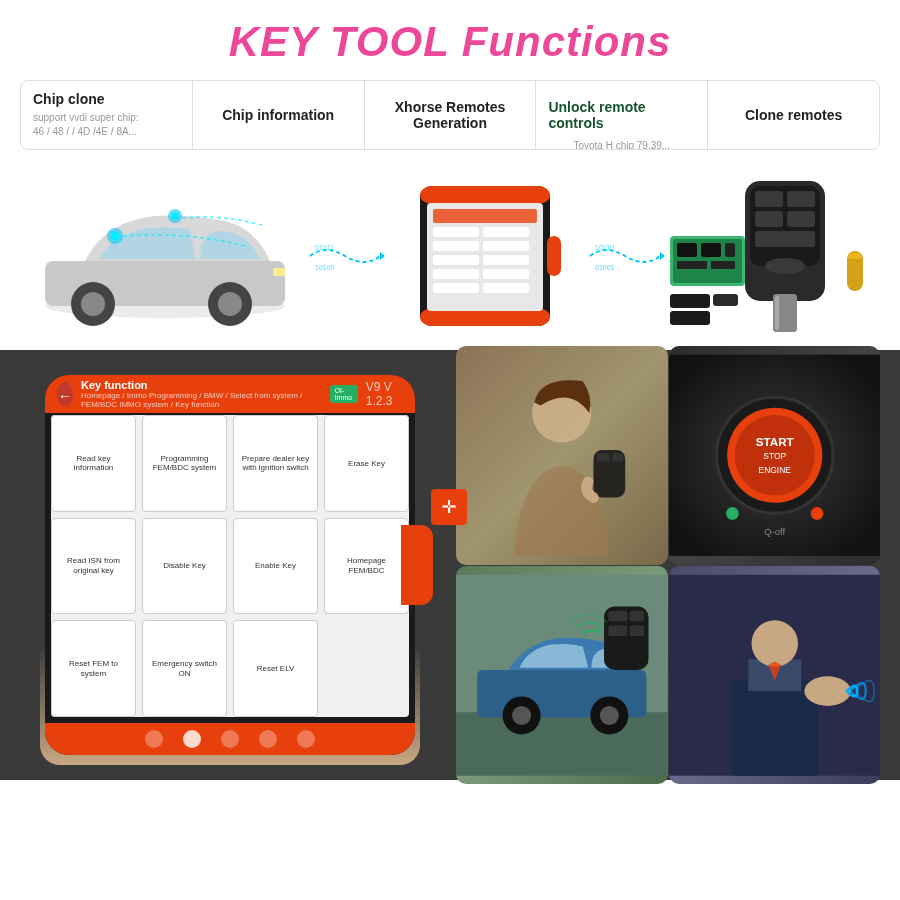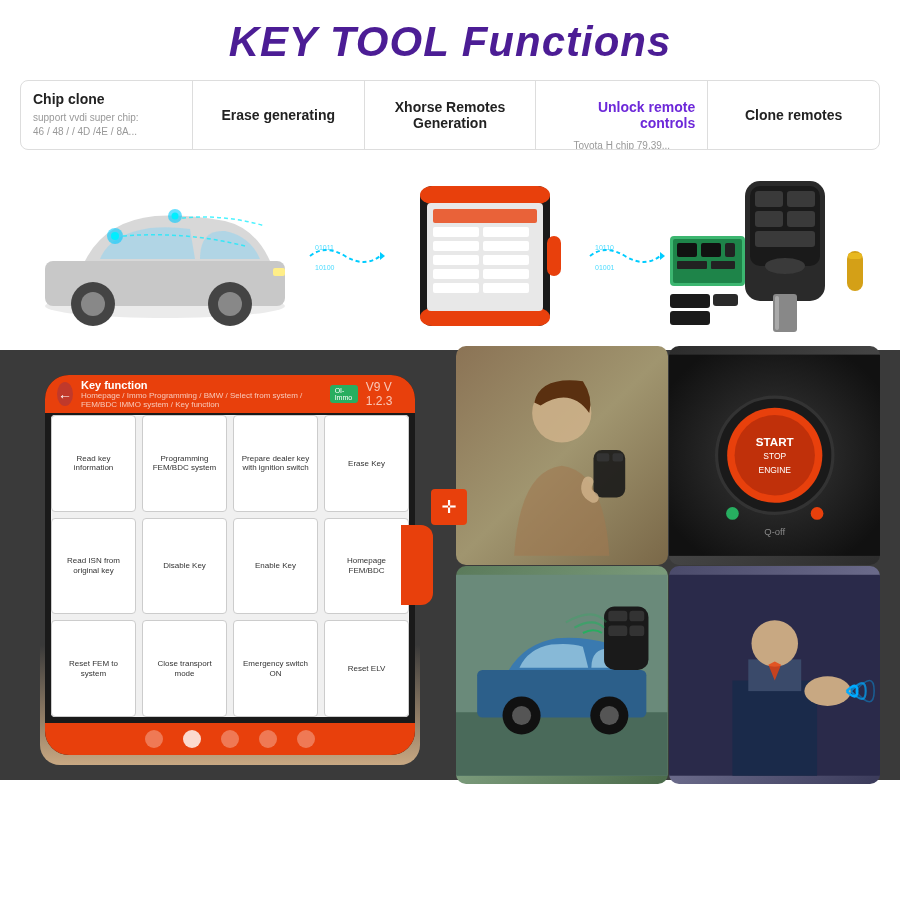--- a/index.html
+++ b/index.html
@@ -15,21 +15,21 @@
     .top-section {
       background: #fff;
       padding: 18px 20px 10px;
     }
 
     .main-title {
       text-align: center;
       font-size: 42px;
       font-weight: 900;
       font-style: italic;
-      color: #4c1d95;
+      color: #ec4899;
       margin-bottom: 14px;
       letter-spacing: 1px;
     }
 
     
     .features-row {
       display: flex;
       border: 1px solid #ddd;
       border-radius: 8px;
       overflow: hidden;
@@ -256,29 +256,29 @@
   <h1 class="main-title">KEY TOOL Functions</h1>
 
   <div class="features-row">
 
     <div class="feature-col">
       <div class="feature-title">Chip clone</div>
       <div class="feature-sub">support vvdi super chip:<br>46 / 48 / / 4D /4E / 8A...</div>
     </div>
 
     <div class="feature-col center-text">
-      <div class="feature-title">Erase generating</div>
+      <div class="feature-title">Chip information</div>
     </div>
 
     <div class="feature-col center-text">
       <div class="feature-title" style="text-align:center;">Xhorse Remotes Generation</div>
     </div>
 
     <div class="feature-col center-text">
-      <div class="feature-title" style="text-align:right; color:#6d28d9;">Unlock remote controls</div>
+      <div class="feature-title" style="text-align:left; color:#14532d;">Unlock remote controls</div>
       <div class="feature-sub" style="text-align:center;">Toyota H chip 79,39...</div>
     </div>
 
     <div class="feature-col center-text">
       <div class="feature-title">Clone remotes</div>
     </div>
   </div>
 </div>
 
 <div class="diagram-section">
@@ -408,21 +408,20 @@
       <div class="device-screen">
         <div class="screen-btn">Read key information</div>
         <div class="screen-btn">Programming FEM/BDC system</div>
         <div class="screen-btn">Prepare dealer key with ignition switch</div>
         <div class="screen-btn">Erase Key</div>
         <div class="screen-btn">Read ISN from original key</div>
         <div class="screen-btn">Disable Key</div>
         <div class="screen-btn">Enable Key</div>
         <div class="screen-btn">Homepage FEM/BDC</div>
         <div class="screen-btn">Reset FEM to system</div>
-        <div class="screen-btn">Close transport mode</div>
         <div class="screen-btn">Emergency switch ON</div>
         <div class="screen-btn">Reset ELV</div>
       </div>
 
       <div class="device-bottom-bar">
         <div class="nav-dot"></div>
         <div class="nav-dot active"></div>
         <div class="nav-dot"></div>
         <div class="nav-dot"></div>
         <div class="nav-dot"></div>

